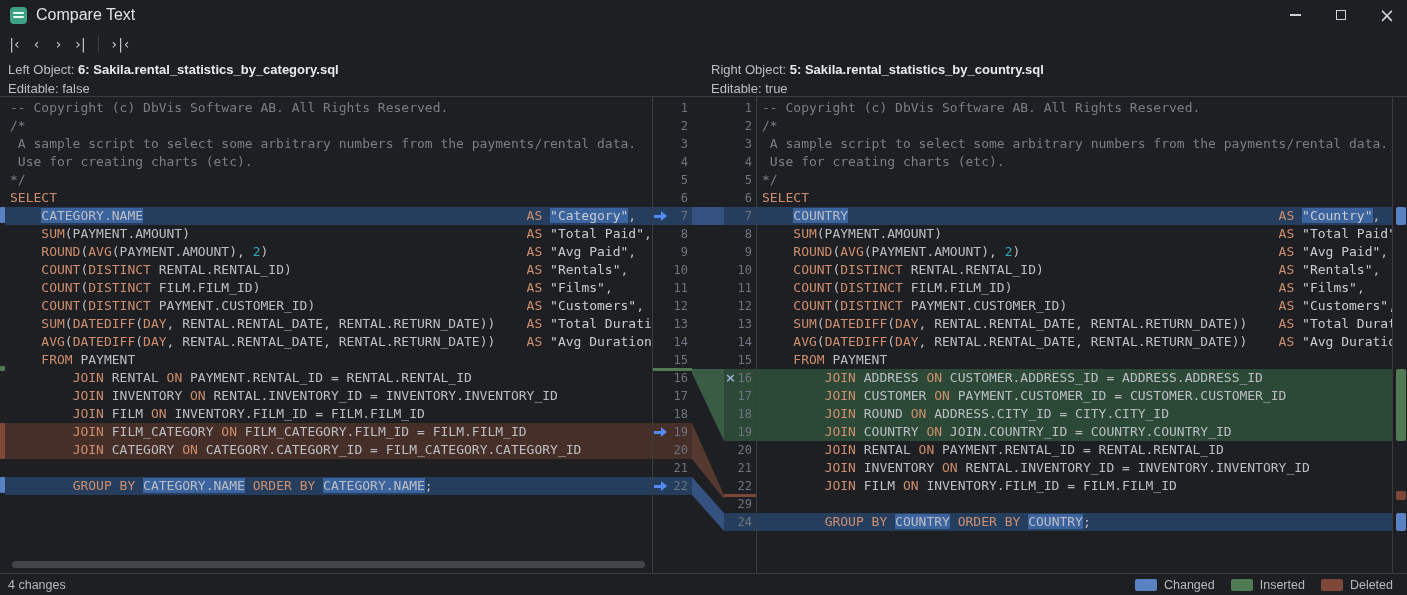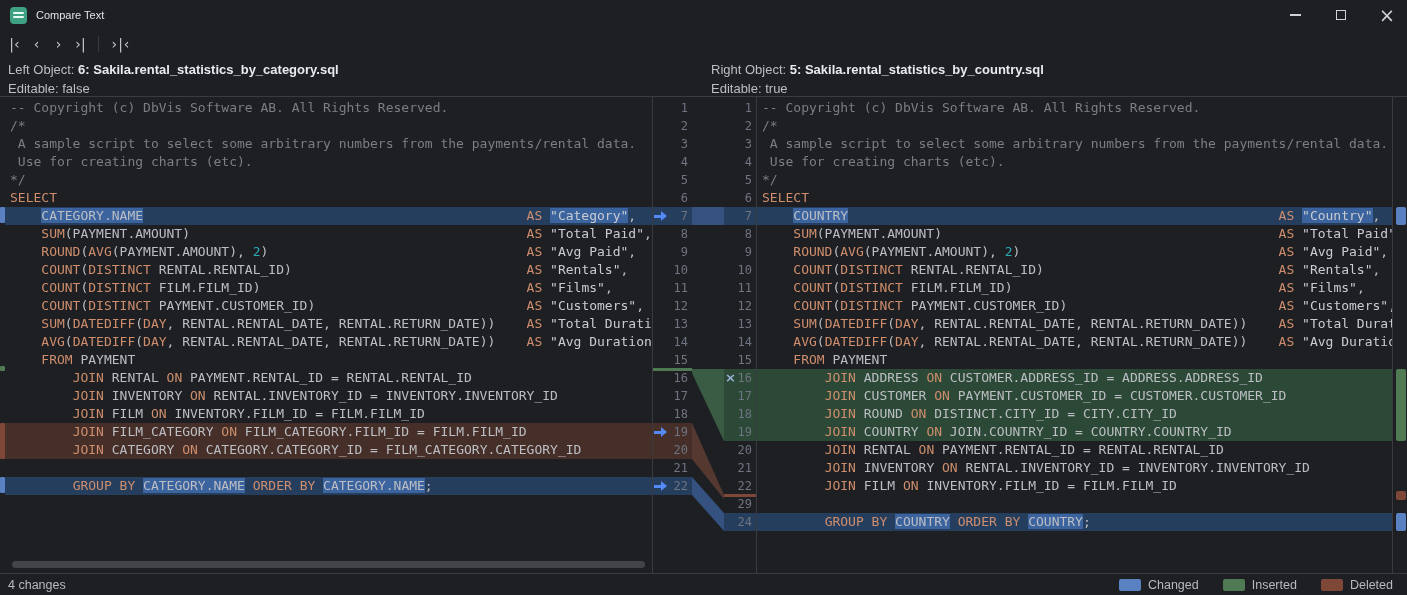--- a/index.html
+++ b/index.html
@@ -3,21 +3,21 @@
 <meta charset="utf-8">
 <style>
   *{margin:0;padding:0;box-sizing:border-box}
   html,body{width:1407px;height:595px;background:var(--bg,#1e1f22);overflow:hidden;
     font-family:"Liberation Sans","DejaVu Sans",sans-serif;color:var(--text,#bcbec4)}
   
   .titlebar{position:absolute;top:0;left:0;right:0;height:30px;display:flex;align-items:center;padding:0 12px 0 10px}
   .app-icon{width:17px;height:17px;border-radius:4px;background:var(--app-icon,#3fa183);
     display:inline-flex;flex-direction:column;justify-content:center;gap:2px;padding:0 3px;margin-right:9px;flex:none}
   .app-icon i{display:block;height:2px;background:#eafaf3;border-radius:1px}
-  .title{font-size:11px;color:var(--title-text,#dfe1e5)}
+  .title{font-size:16px;color:var(--title-text,#dfe1e5)}
   .win-controls{margin-left:auto;display:flex;align-items:center;gap:30px}
   .wc{width:16px;height:16px;display:flex;align-items:center;justify-content:center;color:#cfd2d8}
   .min-glyph{width:11px;height:2px;background:#cfd2d8}
   .max-glyph{width:10px;height:10px;border:1.5px solid #cfd2d8}
   .close-glyph{font-size:19px;line-height:16px;font-family:"DejaVu Sans",sans-serif}
   
   .toolbar{position:absolute;top:30px;left:0;right:0;height:28px;display:flex;align-items:center;padding-left:4px;gap:1px}
   .tb{width:21px;height:22px;display:flex;align-items:center;justify-content:center;background:none;border:0;
     color:#c5c8ce;font-size:14px;font-family:"DejaVu Sans",sans-serif;padding:0}
   .tb.wide{width:30px;letter-spacing:1px}
@@ -74,21 +74,21 @@
   .mark{position:absolute;left:0;width:5px;border-radius:1px}
   .stripe-right .mark{left:3px;width:10px;border-radius:2px}
   .mark.changed{background:var(--changed-accent,#5a82c2)}
   .mark.inserted{background:var(--inserted-accent,#4f7a54)}
   .mark.deleted{background:var(--deleted-accent,#7e4737)}
   .hscroll{position:absolute;left:12px;top:464px;width:633px;height:7px;border-radius:4px;
     background:var(--scrollbar-thumb,#5a5d64);opacity:.6}
   
   .statusbar{position:absolute;top:573px;left:0;right:0;height:22px;border-top:1px solid var(--border,#393b40);
     display:flex;align-items:center;padding:0 14px 0 8px;font-size:12.5px;color:#b6b9bf}
-  .legend{margin-left:auto;display:flex;align-items:center;gap:24px}
+  .legend{margin-left:auto;display:flex;align-items:center;gap:16px}
   .litem{display:flex;align-items:center;gap:7px}
   .swatch{width:22px;height:12px;border-radius:2px;display:inline-block}
   .swatch.changed{background:var(--changed-accent,#5a82c2)}
   .swatch.inserted{background:var(--inserted-accent,#4f7a54)}
   .swatch.deleted{background:var(--deleted-accent,#7e4737)}
 </style>
 <title>Compare Text</title></head>
 <body>
 
 <div class="titlebar">
@@ -408,21 +408,21 @@
       <div class="row"><span class="pln">    </span><span class="kw">SUM</span><span class="pln">(PAYMENT.AMOUNT)                                           </span><span class="kw">AS</span><span class="pln"> </span><span class="str">"Total Paid"</span></div>
       <div class="row"><span class="pln">    </span><span class="kw">ROUND</span><span class="pln">(</span><span class="kw">AVG</span><span class="pln">(PAYMENT.AMOUNT), </span><span class="num">2</span><span class="pln">)                                 </span><span class="kw">AS</span><span class="pln"> </span><span class="str">"Avg Paid"</span><span class="pln">,</span></div>
       <div class="row"><span class="pln">    </span><span class="kw">COUNT</span><span class="pln">(</span><span class="kw">DISTINCT</span><span class="pln"> RENTAL.RENTAL_ID)                              </span><span class="kw">AS</span><span class="pln"> </span><span class="str">"Rentals"</span><span class="pln">,</span></div>
       <div class="row"><span class="pln">    </span><span class="kw">COUNT</span><span class="pln">(</span><span class="kw">DISTINCT</span><span class="pln"> FILM.FILM_ID)                                  </span><span class="kw">AS</span><span class="pln"> </span><span class="str">"Films"</span><span class="pln">,</span></div>
       <div class="row"><span class="pln">    </span><span class="kw">COUNT</span><span class="pln">(</span><span class="kw">DISTINCT</span><span class="pln"> PAYMENT.CUSTOMER_ID)                           </span><span class="kw">AS</span><span class="pln"> </span><span class="str">"Customers"</span><span class="pln">,</span></div>
       <div class="row"><span class="pln">    </span><span class="kw">SUM</span><span class="pln">(</span><span class="kw">DATEDIFF</span><span class="pln">(</span><span class="kw">DAY</span><span class="pln">, RENTAL.RENTAL_DATE, RENTAL.RETURN_DATE))    </span><span class="kw">AS</span><span class="pln"> </span><span class="str">"Total Duration"</span></div>
       <div class="row"><span class="pln">    </span><span class="kw">AVG</span><span class="pln">(</span><span class="kw">DATEDIFF</span><span class="pln">(</span><span class="kw">DAY</span><span class="pln">, RENTAL.RENTAL_DATE, RENTAL.RETURN_DATE))    </span><span class="kw">AS</span><span class="pln"> </span><span class="str">"Avg Duration"</span></div>
       <div class="row"><span class="pln">    </span><span class="kw">FROM</span><span class="pln"> PAYMENT</span></div>
       <div class="row inserted"><span class="pln">        </span><span class="kw">JOIN</span><span class="pln"> ADDRESS </span><span class="kw">ON</span><span class="pln"> CUSTOMER.ADDRESS_ID = ADDRESS.ADDRESS_ID</span></div>
       <div class="row inserted"><span class="pln">        </span><span class="kw">JOIN</span><span class="pln"> CUSTOMER </span><span class="kw">ON</span><span class="pln"> PAYMENT.CUSTOMER_ID = CUSTOMER.CUSTOMER_ID</span></div>
-      <div class="row inserted"><span class="pln">        </span><span class="kw">JOIN</span><span class="pln"> ROUND </span><span class="kw">ON</span><span class="pln"> DISTINCT.CITY_ID = CITY.CITY_ID</span></div>
+      <div class="row inserted"><span class="pln">        </span><span class="kw">JOIN</span><span class="pln"> ROUND </span><span class="kw">ON</span><span class="pln"> ADDRESS.CITY_ID = CITY.CITY_ID</span></div>
       <div class="row inserted"><span class="pln">        </span><span class="kw">JOIN</span><span class="pln"> COUNTRY </span><span class="kw">ON</span><span class="pln"> JOIN.COUNTRY_ID = COUNTRY.COUNTRY_ID</span></div>
       <div class="row"><span class="pln">        </span><span class="kw">JOIN</span><span class="pln"> RENTAL </span><span class="kw">ON</span><span class="pln"> PAYMENT.RENTAL_ID = RENTAL.RENTAL_ID</span></div>
       <div class="row"><span class="pln">        </span><span class="kw">JOIN</span><span class="pln"> INVENTORY </span><span class="kw">ON</span><span class="pln"> RENTAL.INVENTORY_ID = INVENTORY.INVENTORY_ID</span></div>
       <div class="row"><span class="pln">        </span><span class="kw">JOIN</span><span class="pln"> FILM </span><span class="kw">ON</span><span class="pln"> INVENTORY.FILM_ID = FILM.FILM_ID</span></div>
       <div class="row"></div>
       <div class="row changed"><span class="pln">        </span><span class="kw">GROUP</span><span class="pln"> </span><span class="kw">BY</span><span class="pln"> </span><span class="pln whl">COUNTRY</span><span class="pln"> </span><span class="kw">ORDER</span><span class="pln"> </span><span class="kw">BY</span><span class="pln"> </span><span class="pln whl">COUNTRY</span><span class="pln">;</span></div>
       <div class="row"></div>
       <div class="row"></div>
     </div>
 

